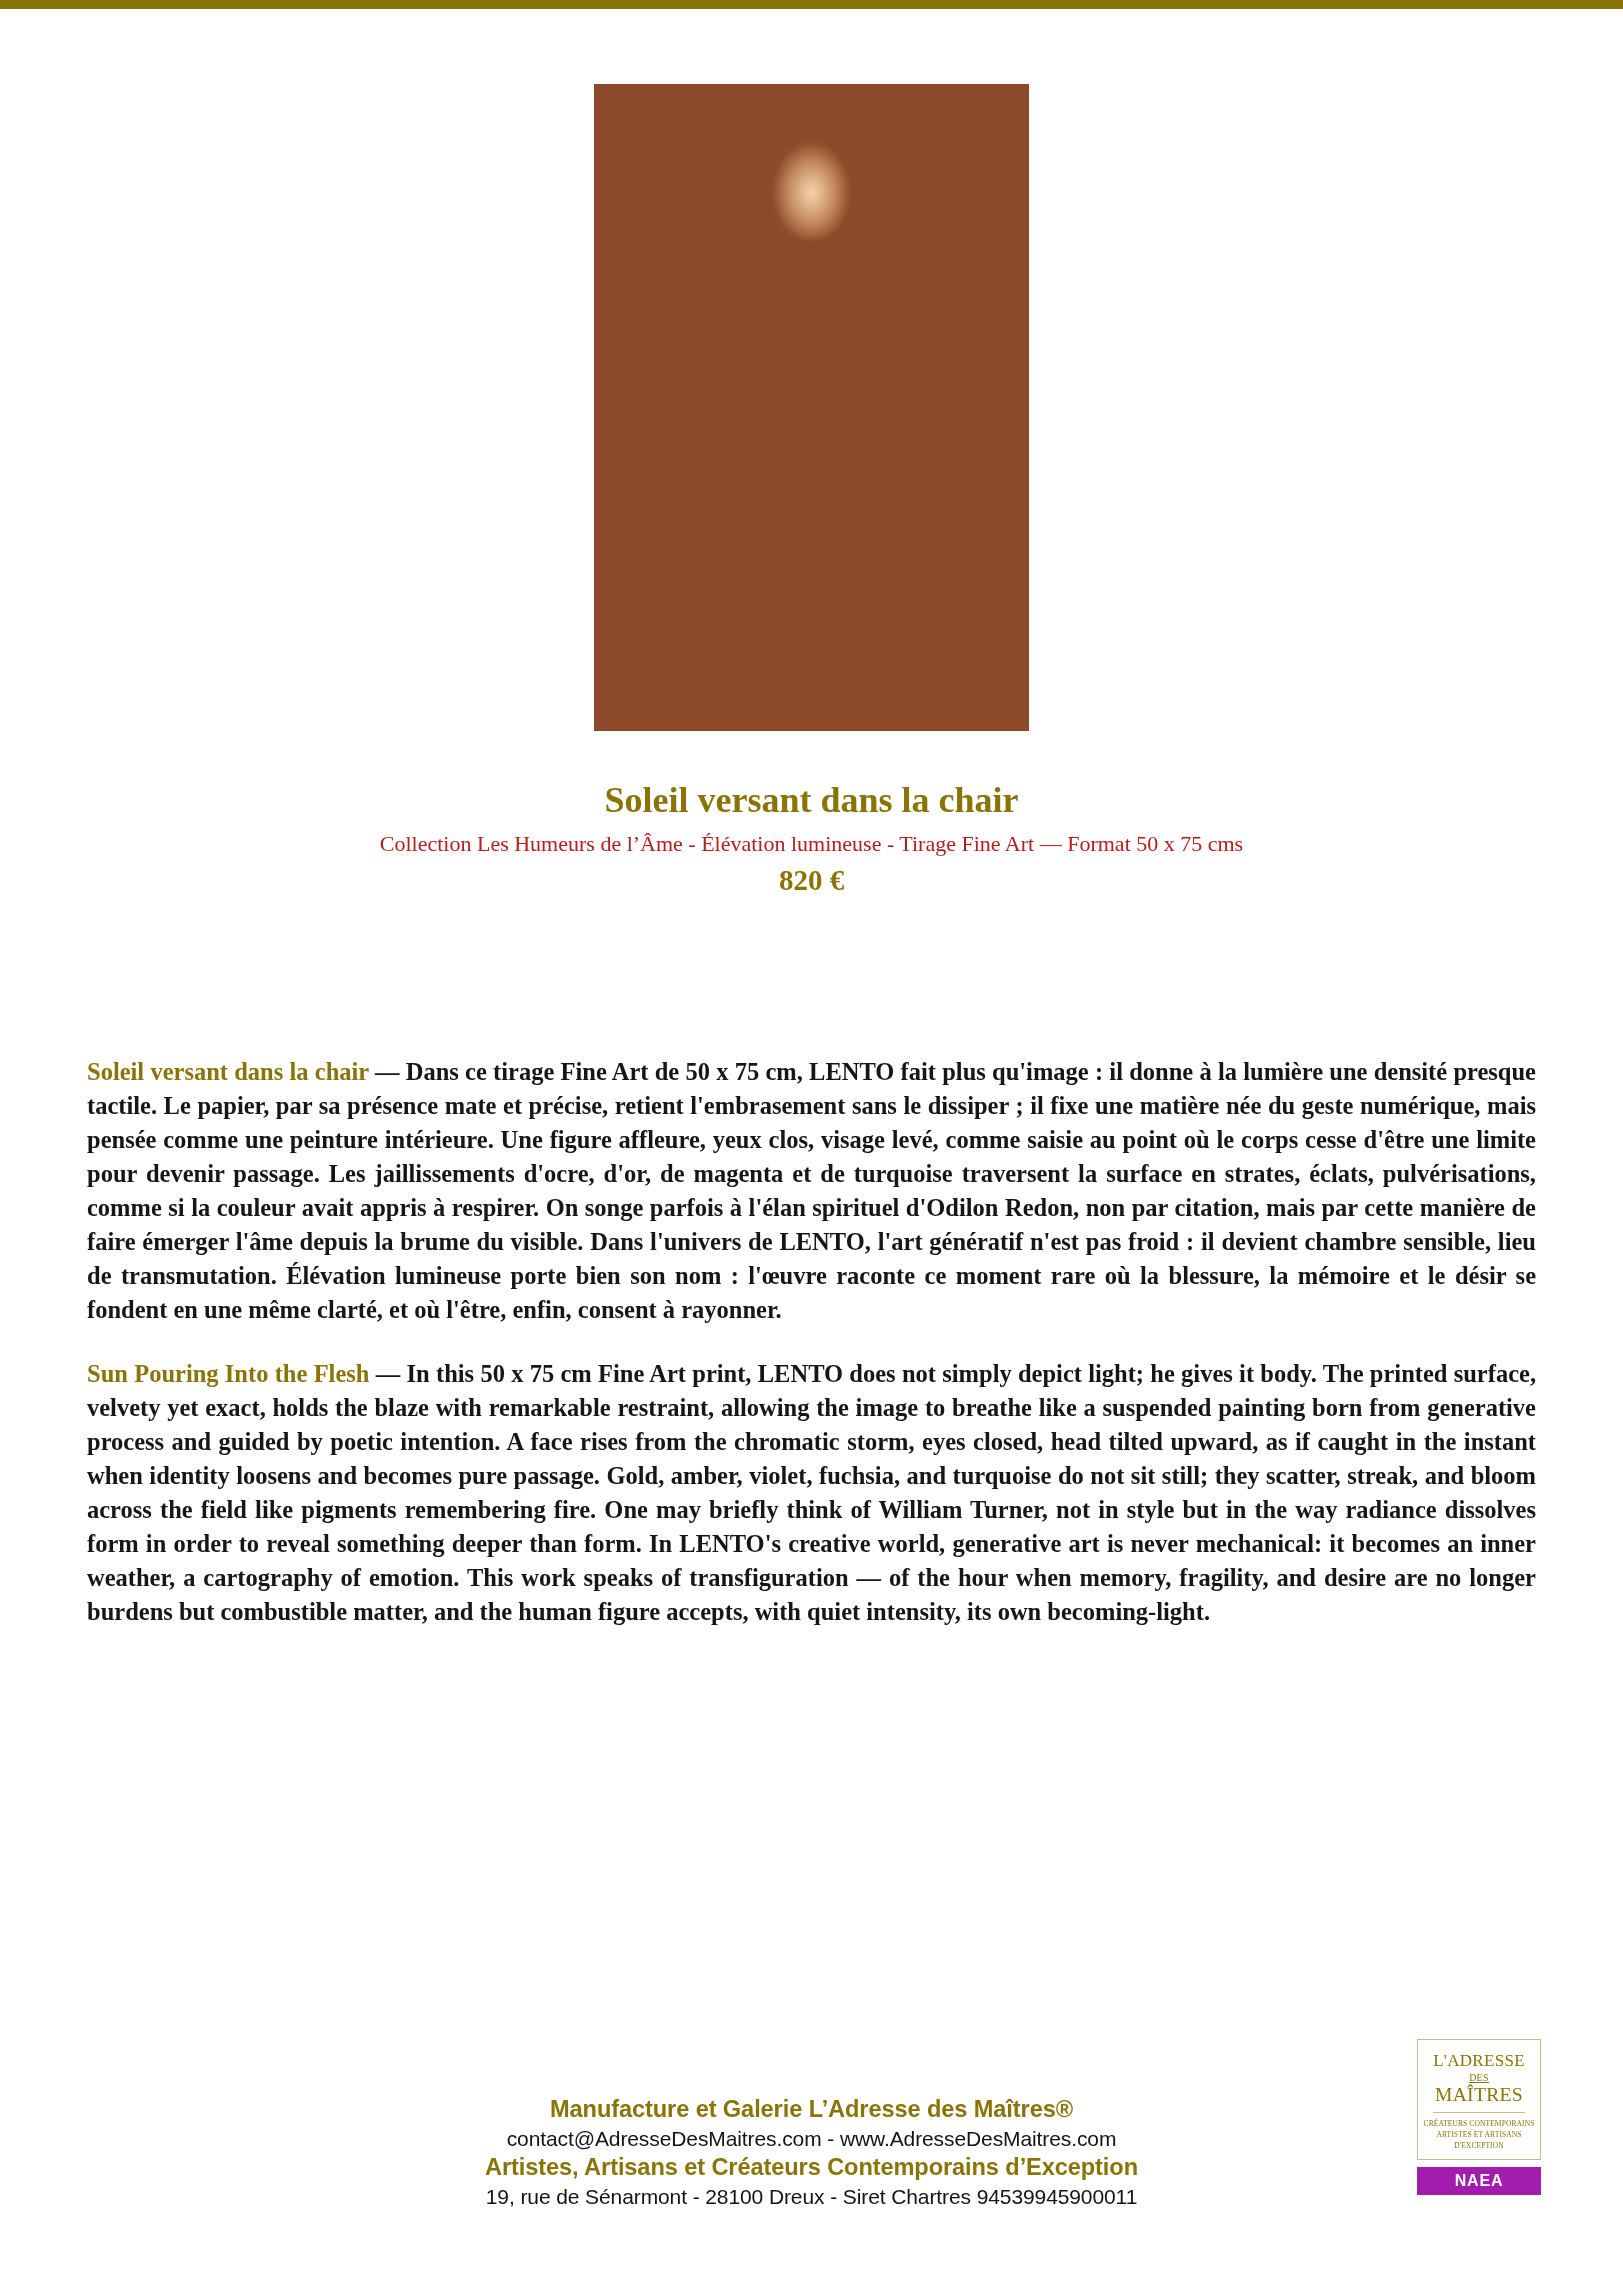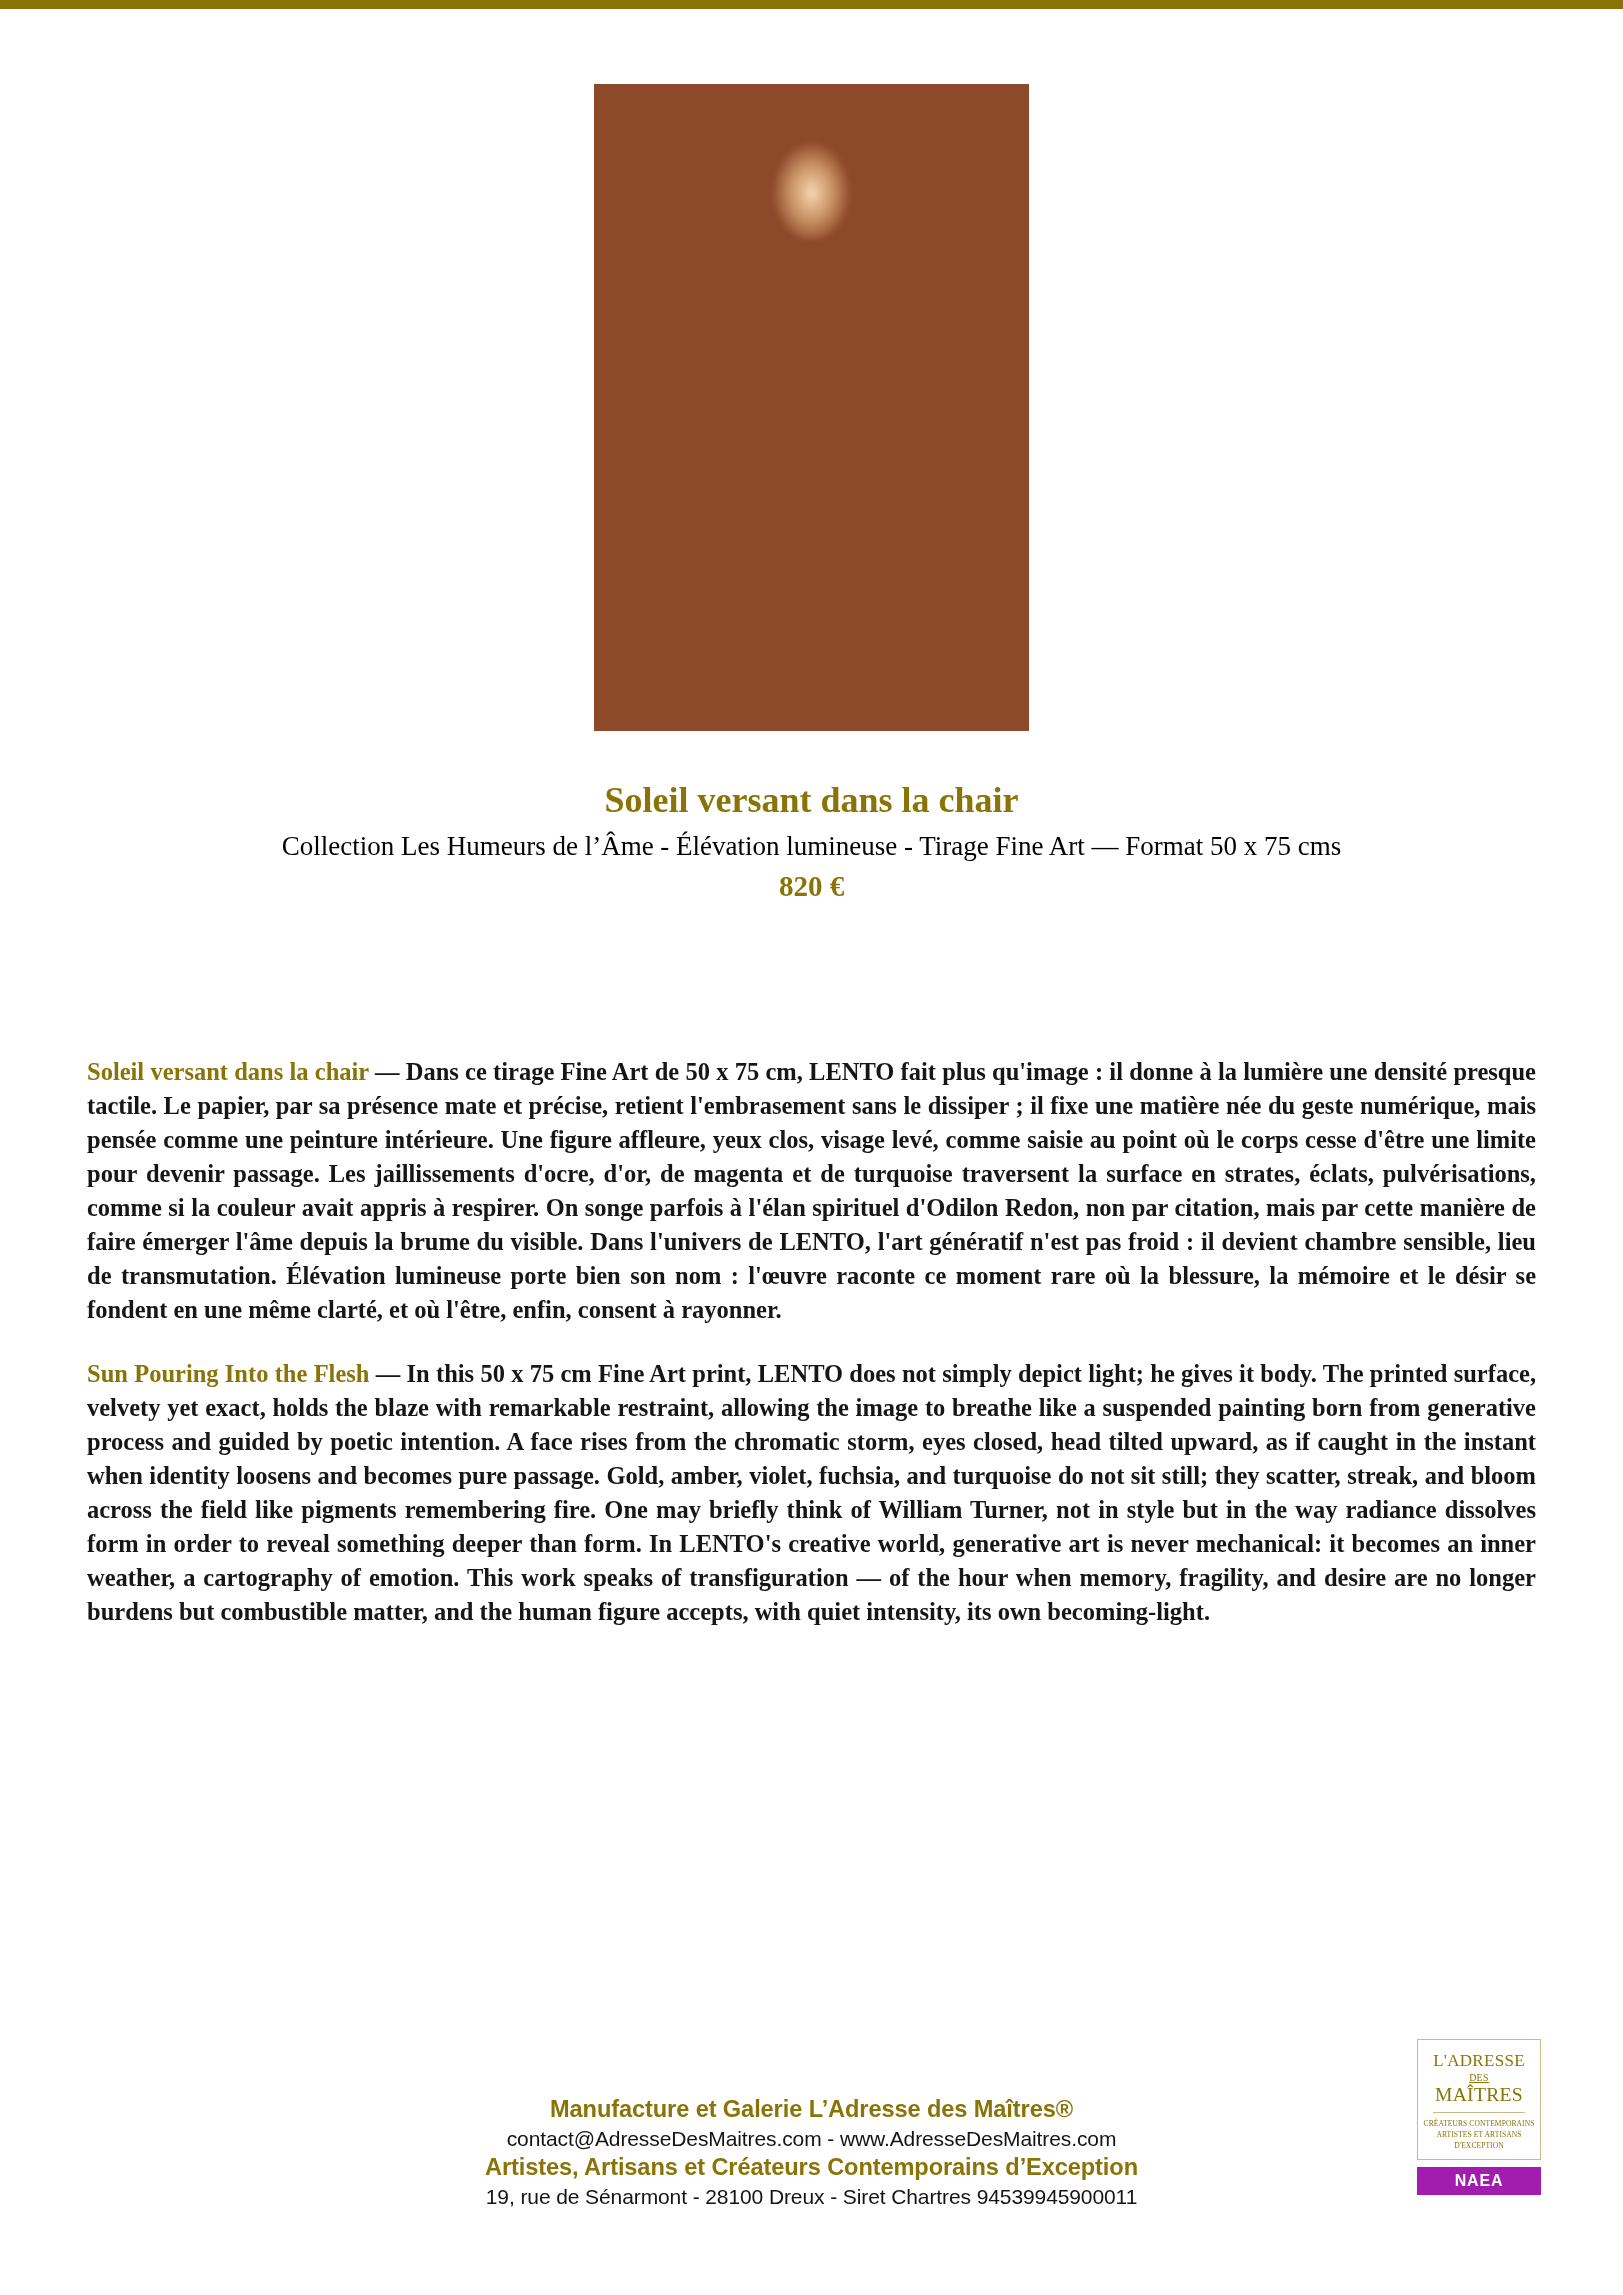--- a/index.html
+++ b/index.html
@@ -110,23 +110,23 @@
   .work-title {
     font-family: "Liberation Serif", serif;
     font-weight: bold;
     font-size: 36px;
     color: #8a7407;
     line-height: 1.2;
     margin: 9.2px 0 0 0;
   }
   .work-subtitle {
     font-family: "Liberation Serif", serif;
-    font-size: 27px;
+    font-size: 22px;
     font-weight: normal;
-    color: #000000;
+    color: #b91c1c;
     line-height: 1.25;
     margin: 7.9px 0 0 0;
   }
   .work-price {
     font-family: "Liberation Serif", serif;
     font-weight: bold;
     font-size: 29px;
     color: #8a7407;
     line-height: 1.2;
     margin: 5.2px 0 0 0;

